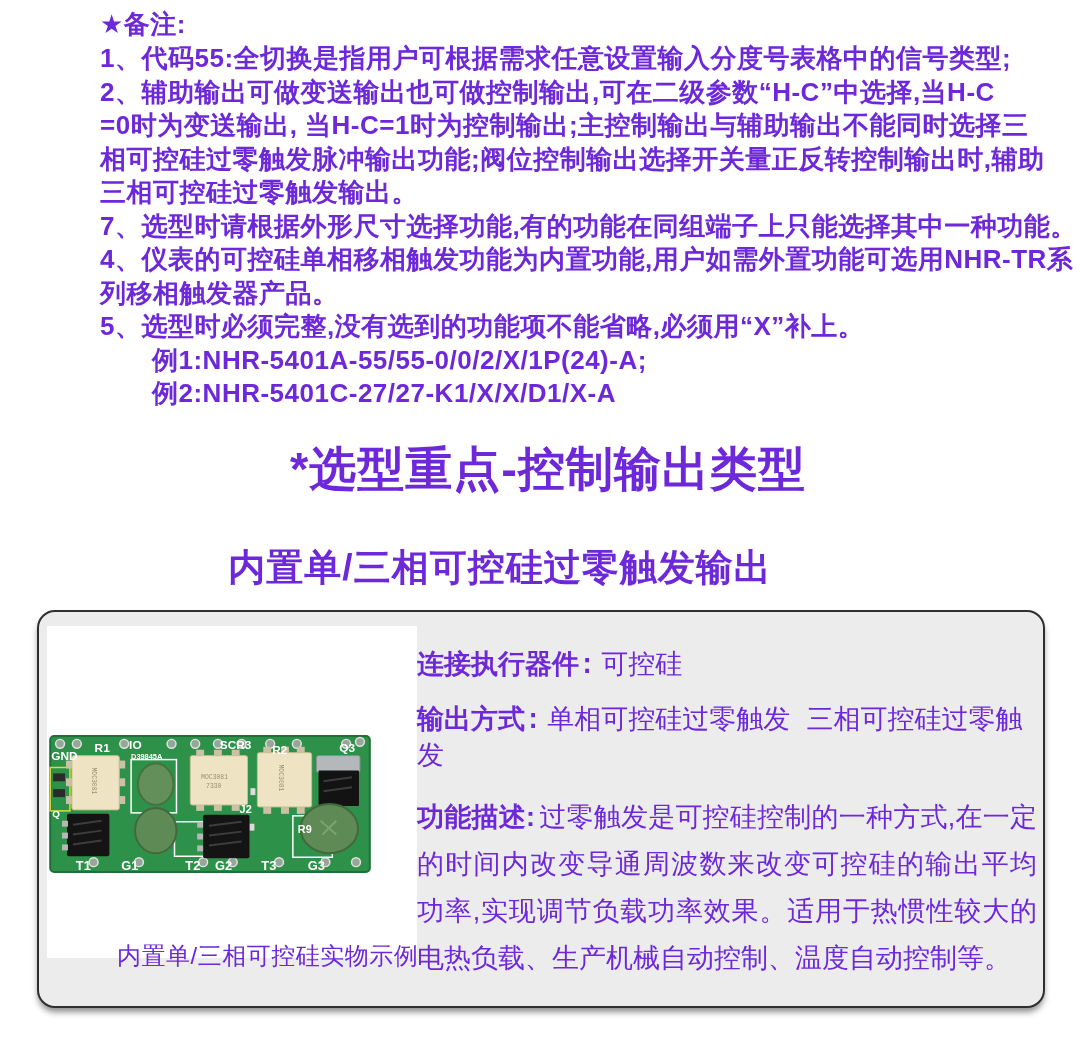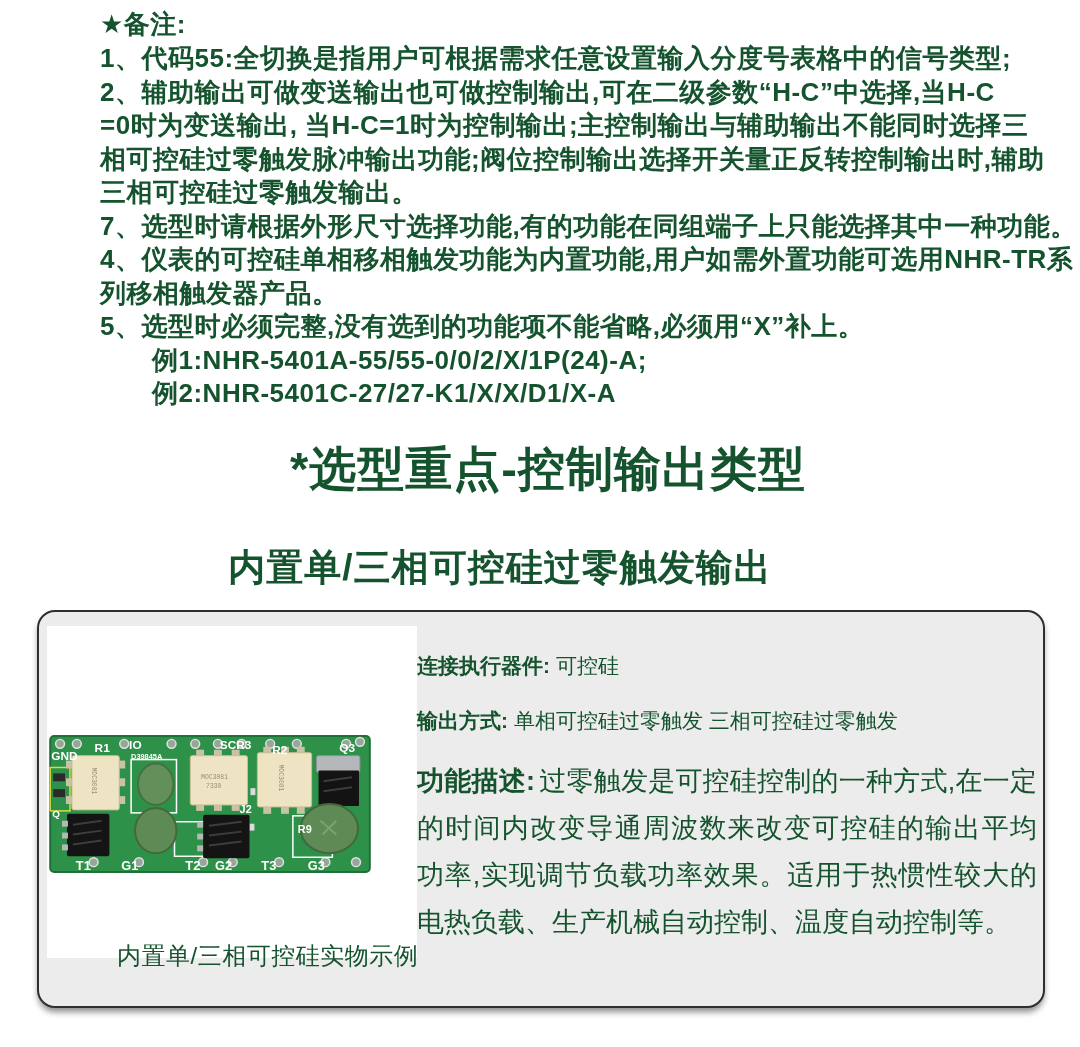--- a/index.html
+++ b/index.html
@@ -1,18 +1,18 @@
 <!DOCTYPE html>
 <html><head>
 <meta charset="utf-8">
 <style>
   html,body{margin:0;padding:0;background:#fff;}
   .page{
     position:relative;width:1080px;height:1047px;overflow:hidden;
-    background:#ffffff;color:#14532d;
+    background:#ffffff;color:#6d28d9;
     font-family:"Liberation Sans","DejaVu Sans",sans-serif;
   }
   
   .notes{position:absolute;left:100px;top:6px;width:950px;}
   .note-line{font-size:26px;line-height:33.5px;font-weight:600;letter-spacing:.5px;white-space:nowrap;}
   .note-line.title{line-height:36px;}
   .note-line.example{padding-left:52px;}
   
   .heading{
     position:absolute;left:0;top:430px;width:1080px;margin:8px;
@@ -32,21 +32,21 @@
   .photo{
     position:absolute;left:8px;top:14px;width:370px;height:332px;
     background:#ffffff;
   }
   .pcb-svg{position:absolute;left:8px;top:118px;}
   .caption{
     position:absolute;left:78px;top:328px;font-size:24px;font-weight:500;
     letter-spacing:.5px;white-space:nowrap;
   }
   .info{position:absolute;left:378px;top:36px;width:620px;}
-  .field{margin:0 0 19px 0;font-size:21px;line-height:36px;font-weight:500;}
+  .field{margin:0 0 19px 0;font-size:27px;line-height:36px;font-weight:500;font-family:Liberation Mono, monospace;}
   .field b{font-weight:800;margin-right:6px;}
   .desc{margin:6px 0 0 0;font-size:27px;line-height:47px;font-weight:500;text-align:justify;}
   .desc b{font-weight:800;margin-right:4px;}
   .silk{fill:#ffffff;font-family:"Liberation Sans","DejaVu Sans",sans-serif;font-weight:bold;}
   .chiptxt{fill:#9a9170;font-family:"Liberation Mono","DejaVu Sans Mono",monospace;}
 </style>
 </head>
 <body>
 
 <div class="page">

